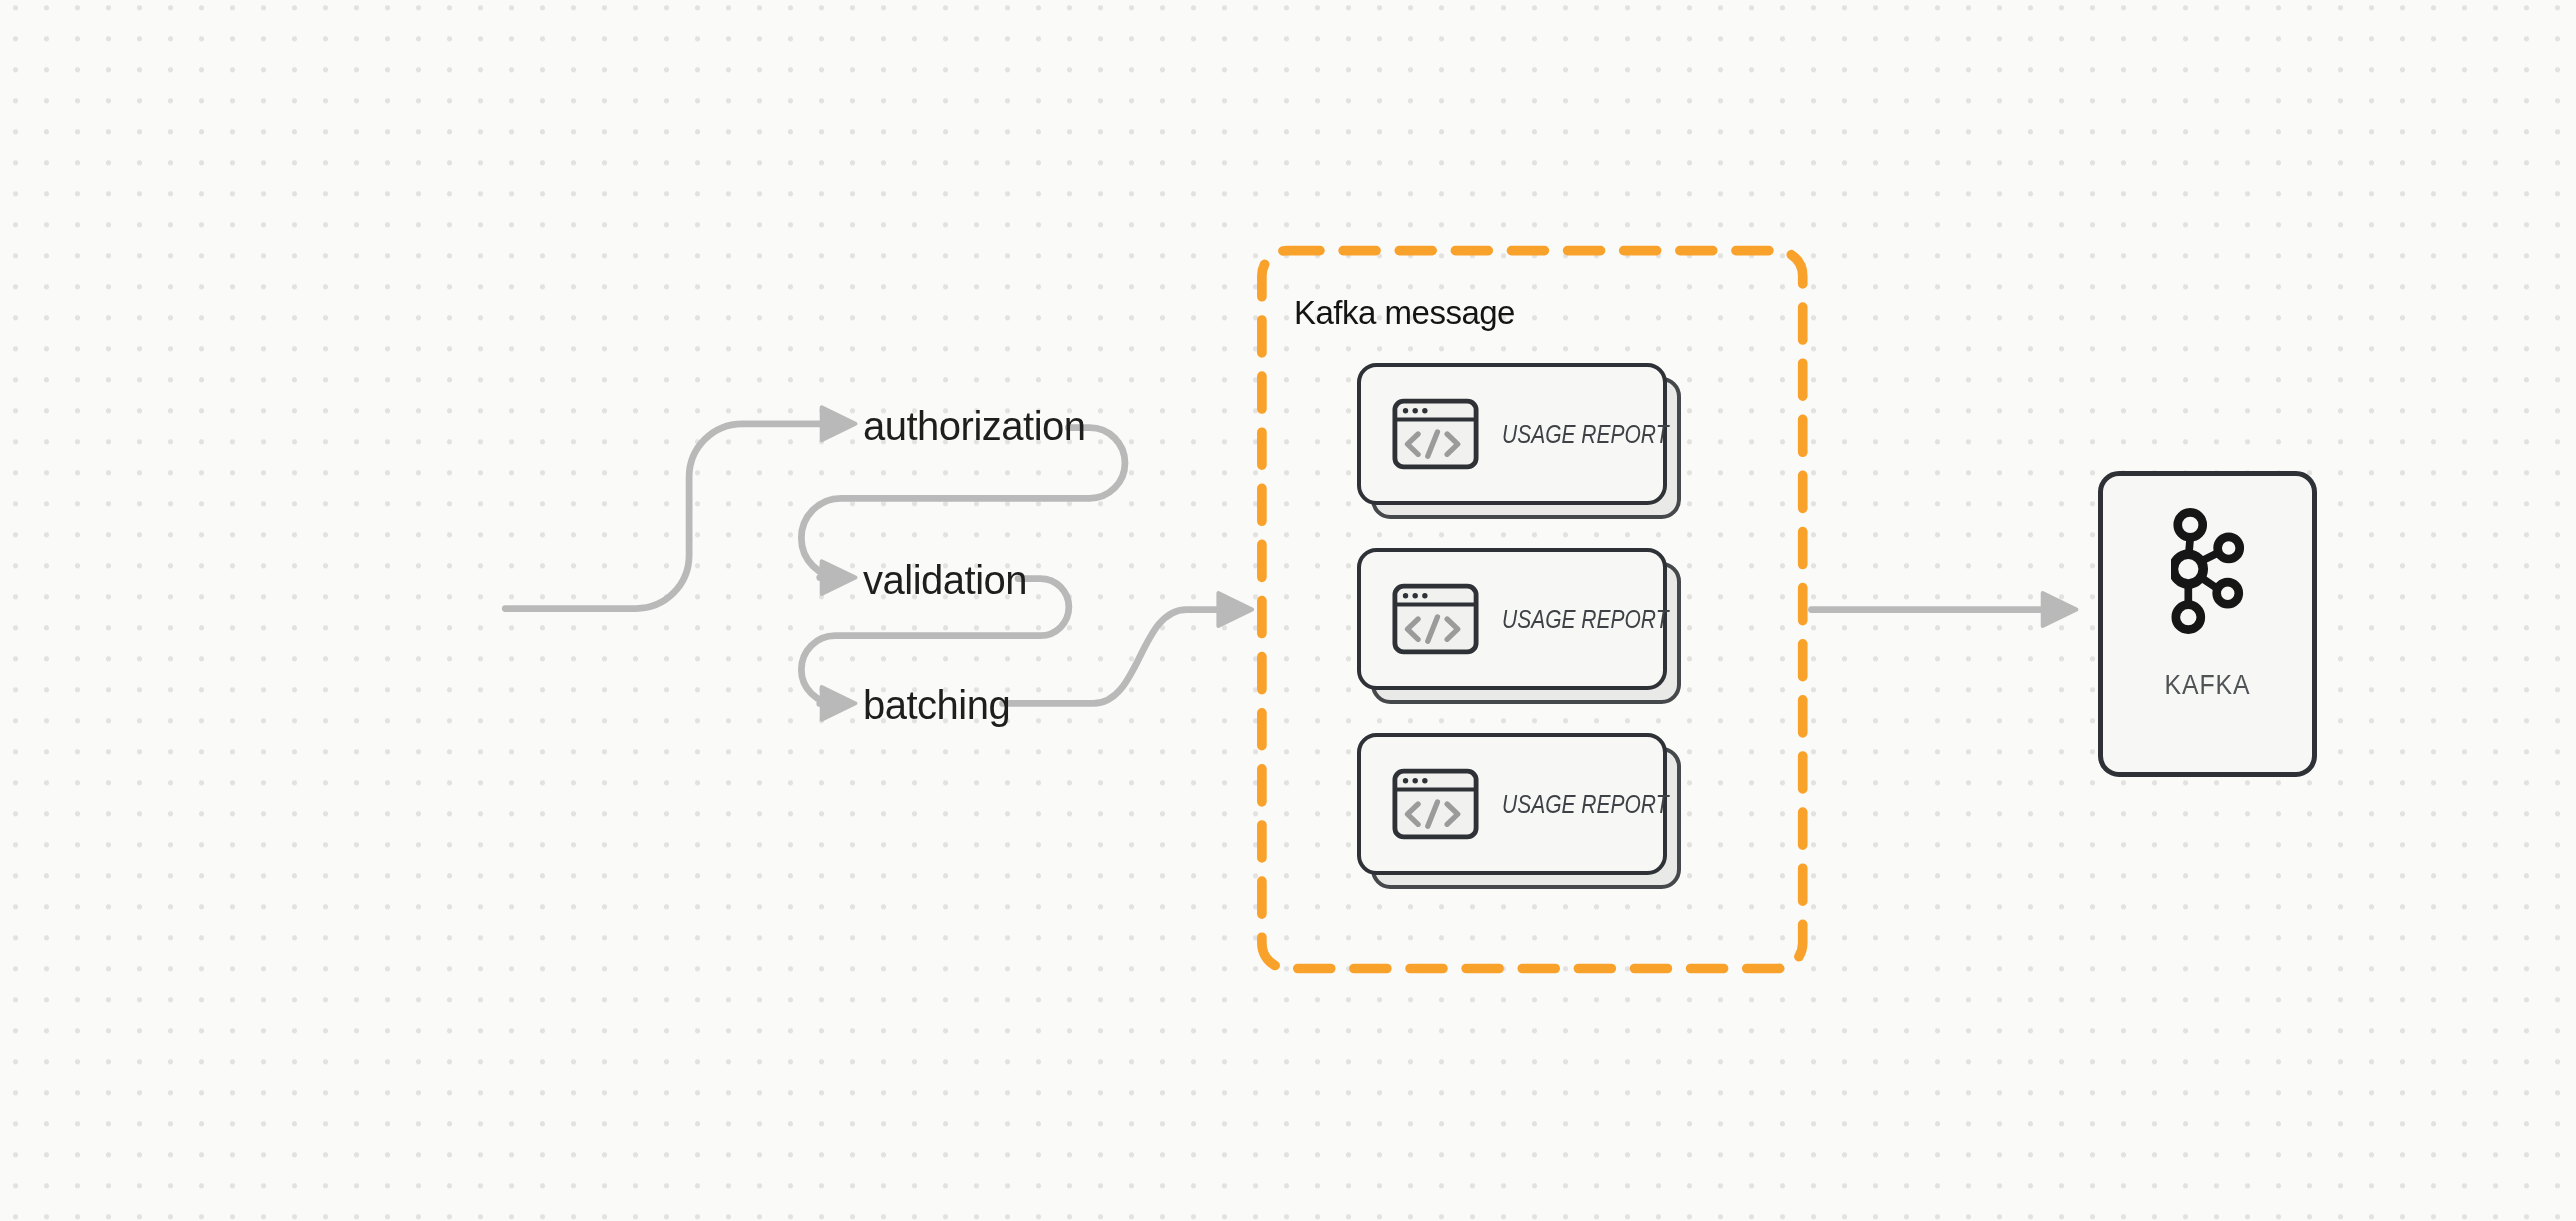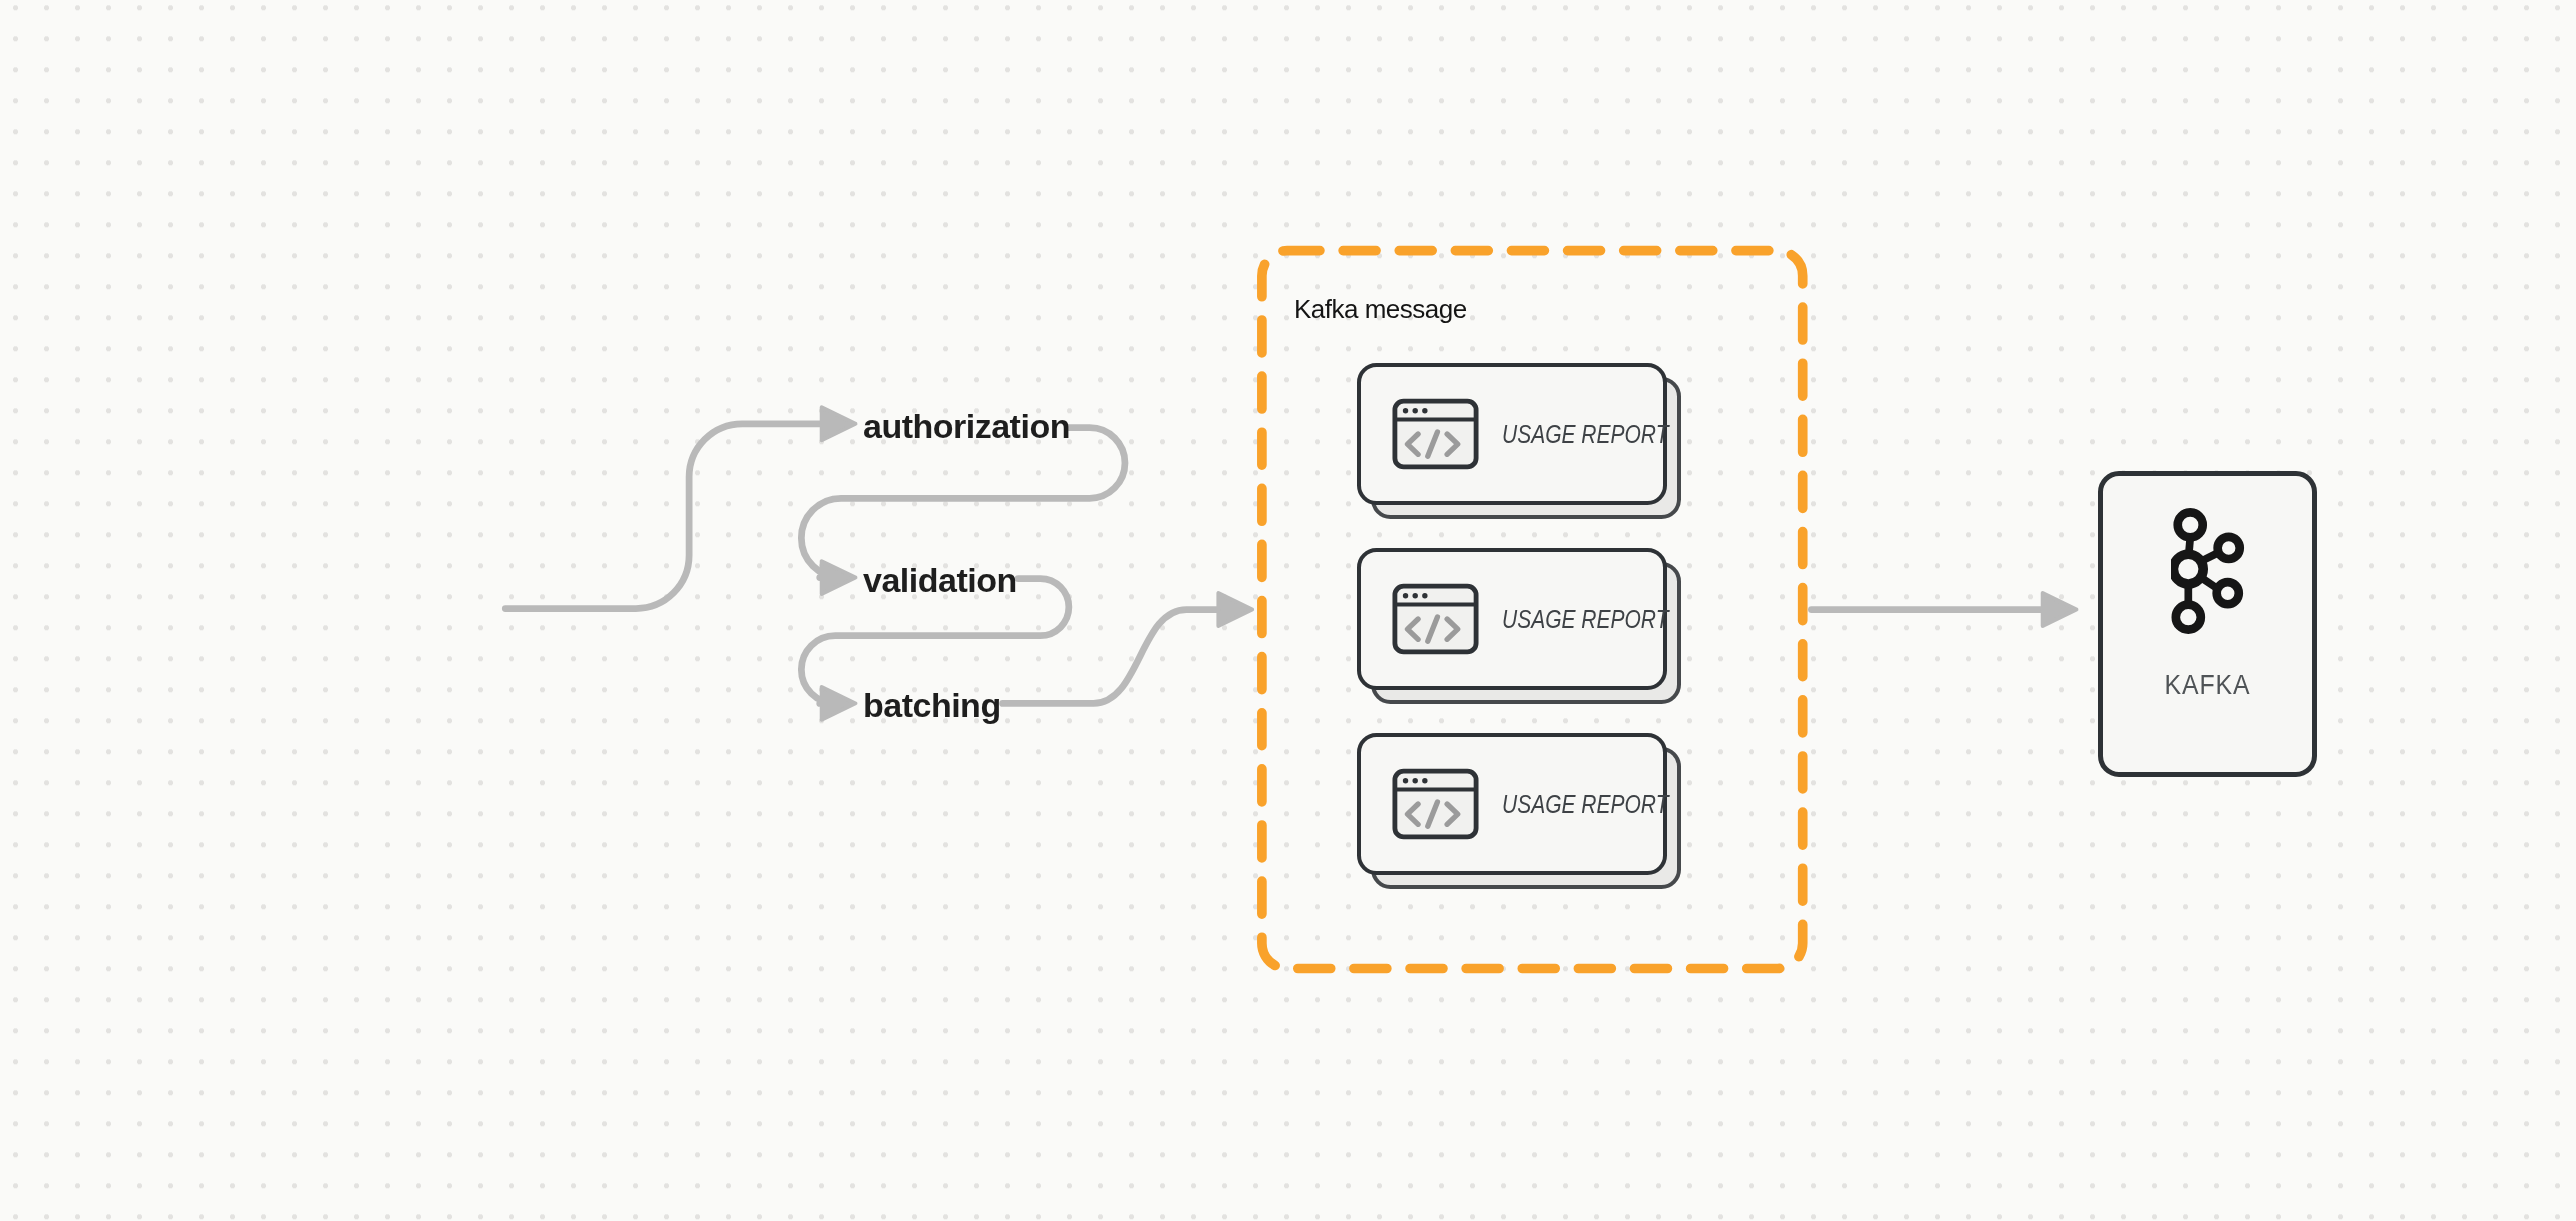--- a/index.html
+++ b/index.html
@@ -29,26 +29,26 @@
     position:absolute;left:0;right:0;text-align:center;
     color:#4F5356;white-space:nowrap;
   }
   .usage-label{top:145px;font-size:26px;letter-spacing:0.5px;transform:scaleX(.8);}
   .kafka-label{top:194px;font-size:27px;letter-spacing:1px;transform:scaleX(.92);}
   .node-icon{position:absolute;}
 
   .flow-label{
     position:absolute;
     transform:translateY(-50%);
-    font-size:34px;font-weight:700;letter-spacing:-0.5px;
+    font-size:40px;font-weight:400;letter-spacing:-0.5px;
     color:#1E1E1E;white-space:nowrap;
   }
   .group-title{
     position:absolute;left:1294px;top:294px;
-    font-size:26px;font-weight:500;letter-spacing:-0.5px;
+    font-size:33px;font-weight:500;letter-spacing:-0.5px;
     color:#141414;white-space:nowrap;
   }
 
   .card{position:absolute;left:1357px;width:310px;height:142px;}
   .card-back{
     position:absolute;left:13.5px;top:13.5px;width:100%;height:100%;
     background:#E9E9E7;border:4.8px solid #46494C;border-radius:19.4px;
     box-sizing:border-box;
   }
   .card-front{

